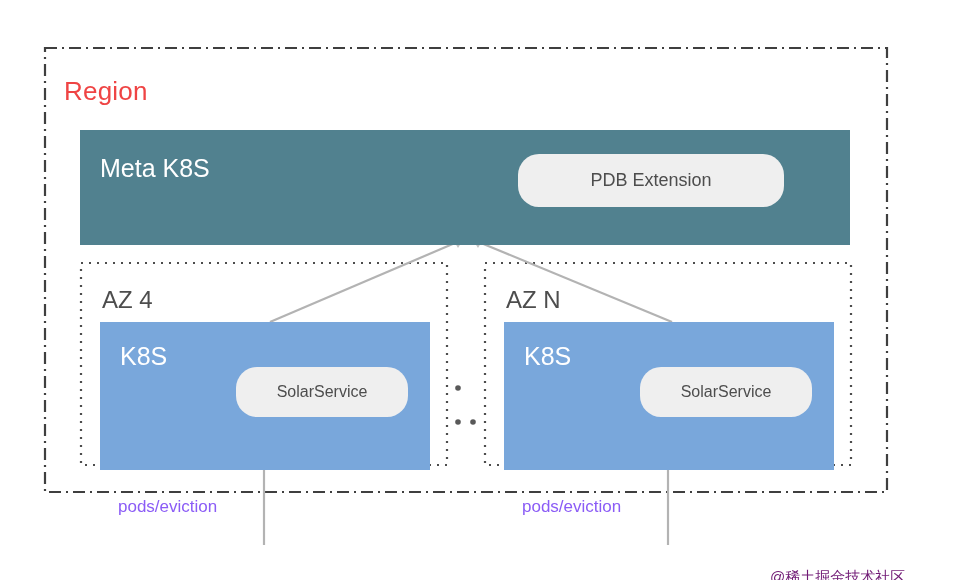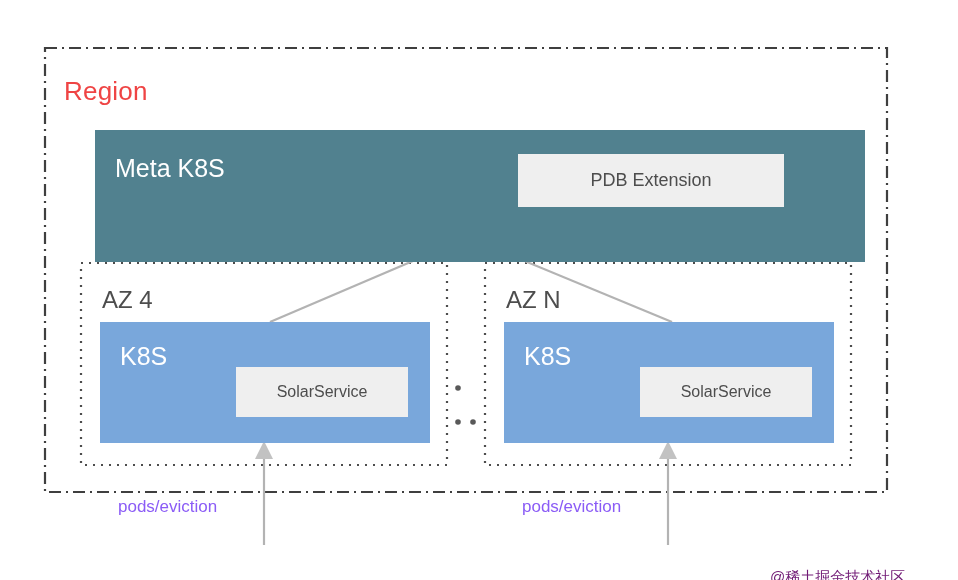--- a/index.html
+++ b/index.html
@@ -29,51 +29,52 @@
   #region { border: none; }
 
   .region-label {
     left: 64px; top: 76px;
     font-size: 26px; color: #ef4444; letter-spacing: 0.2px;
     white-space: nowrap;
   }
 
   
   #meta-k8s {
-    left: 95px; top: 130px; width: 770px; height: 132px;
+    left: 80px; top: 130px; width: 770px; height: 115px;
   }
   .meta-title {
     position: absolute; left: 20px; top: 24px;
     font-size: 25px; color: #ffffff; white-space: nowrap;
   }
 
   
   .lightbox {
     background: #efefef;
     display: flex; align-items: center; justify-content: center;
     color: #4d4d4d;
     white-space: nowrap;
+    border-radius: 21px;
   }
   #pdb-extension {
     left: 518px; top: 154px; width: 266px; height: 53px;
     font-size: 18px;
   }
 
   
   .az-box { top: 262px; height: 203px; }
   #az-1 { left: 80px; width: 367px; }
   #az-n { left: 484px; width: 367px; }
   .az-label {
     position: absolute; left: 22px; top: 24px;
     font-size: 24px; color: #4d4d4d; white-space: nowrap;
   }
 
   
   .k8s-box {
-    top: 322px; width: 330px; height: 121px;
+    top: 322px; width: 330px; height: 148px;
     background: #79a7db;
   }
   #k8s-1 { left: 100px; }
   #k8s-n { left: 504px; }
   .k8s-title {
     position: absolute; left: 20px; top: 20px;
     font-size: 25px; color: #ffffff; white-space: nowrap;
   }
   .solar-box {
     top: 367px; width: 172px; height: 50px;

